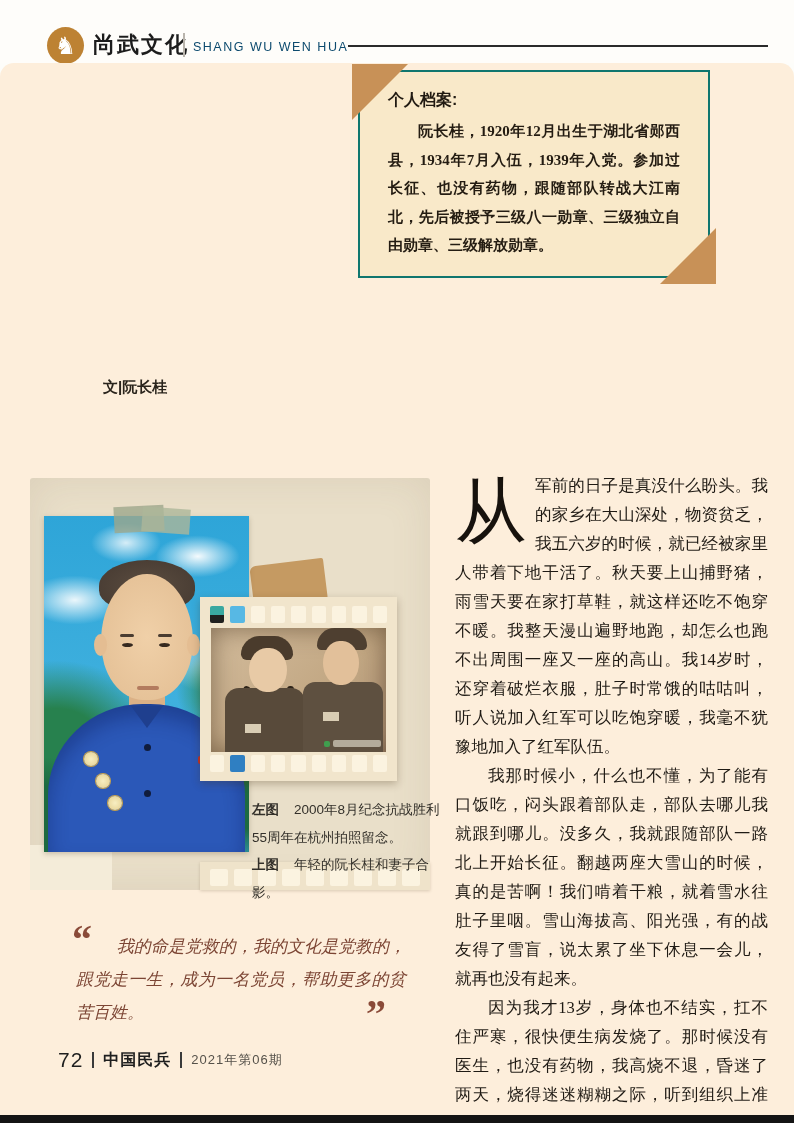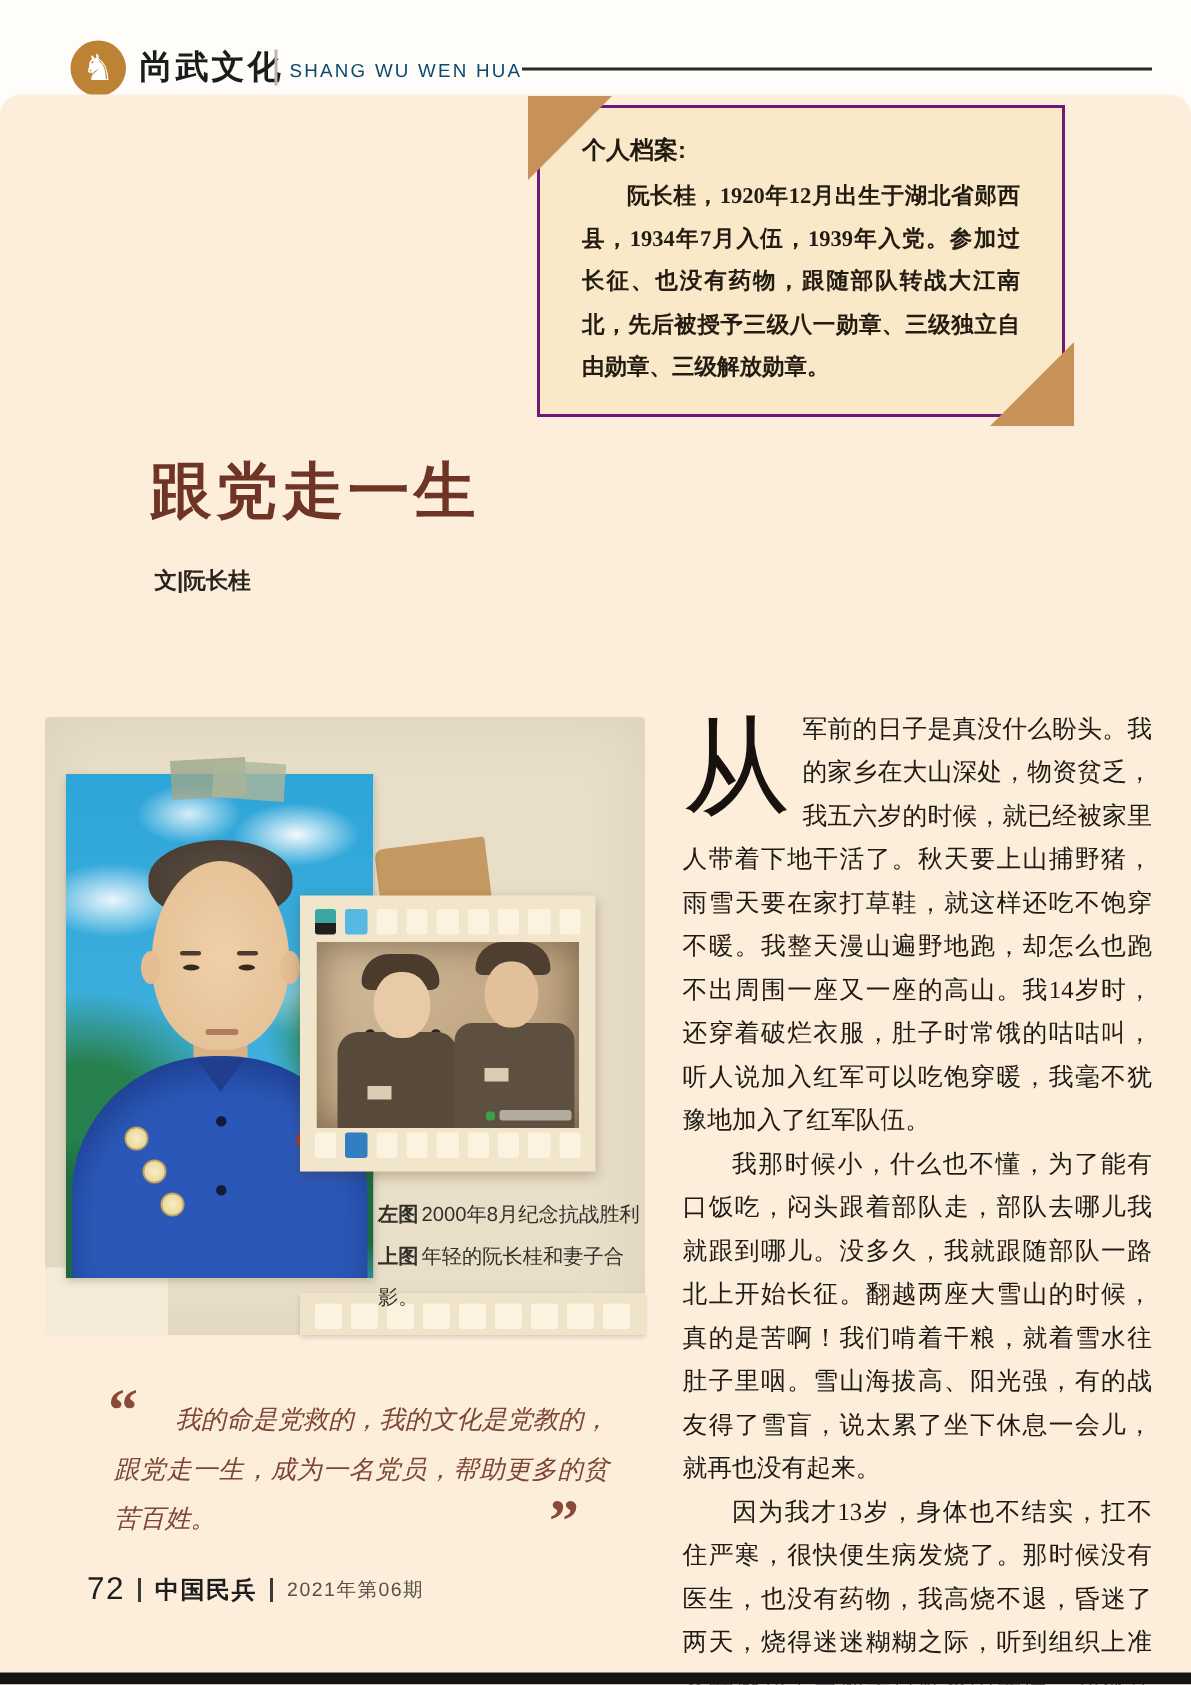--- a/index.html
+++ b/index.html
@@ -13,21 +13,21 @@
   .brand-title{position:absolute;left:93px;top:30px;font-size:22px;font-weight:bold;color:#1c1c1c;letter-spacing:2px;}
   .brand-divider{position:absolute;left:183px;top:33px;width:2px;height:24px;background:#b9b4ac;}
   .brand-subtitle{position:absolute;left:193px;top:40px;font-size:12.5px;color:#0c4a6e;letter-spacing:1.5px;}
   .header-rule{position:absolute;left:348px;top:45px;width:420px;height:2px;background:#2a2a2a;}
 
   
   #sheet{position:absolute;left:0;top:63px;width:794px;height:1052px;background:#fdeedb;border-radius:14px 14px 0 0;}
 
   
   #profileBox{position:absolute;left:358px;top:70px;width:352px;min-height:148px;background:#f9e9c9;
-    border:2px solid #701a75;box-sizing:border-box;padding:18px 28px 16px 28px;}
+    border:2px solid #0f766e;box-sizing:border-box;padding:18px 28px 16px 28px;}
   .corner{position:absolute;width:0;height:0;}
   .corner-sq{position:absolute;background:#a05a22;}
   .sq-tl{left:-8px;top:-8px;width:26px;height:26px;}
   .sq-br{right:-8px;bottom:-8px;width:26px;height:26px;}
   .tri-tl{left:-8px;top:-8px;border-top:56px solid #c89157;border-right:56px solid transparent;}
   .tri-br{right:-8px;bottom:-8px;border-bottom:56px solid #c89157;border-left:56px solid transparent;}
   .profile-title{font-size:16px;font-weight:bold;color:#211a12;margin-bottom:6px;font-family:"Liberation Sans","DejaVu Sans",sans-serif;}
   .profile-body{font-family:"Liberation Serif","DejaVu Serif",serif;font-weight:bold;font-size:15px;line-height:28.5px;
     color:#241c12;text-indent:2em;text-align:justify;}
 
@@ -104,21 +104,21 @@
   .m-badge{position:absolute;left:112px;top:84px;width:16px;height:9px;background:#d9cdb4;}
   .watermark{position:absolute;right:5px;bottom:5px;width:48px;height:7px;background:rgba(250,245,230,.55);border-radius:2px;}
   .watermark-dot{position:absolute;right:56px;bottom:5px;width:6px;height:6px;background:#3f9e4e;border-radius:2px;}
 
   .strip-partial{position:absolute;left:170px;top:384px;width:230px;height:28px;background:#efe3ca;z-index:2;
     box-shadow:0 1px 3px rgba(70,50,20,.2);}
   .strip-partial .holes{top:7px;}
 
   .captions{position:absolute;left:222px;top:318px;width:188px;z-index:6;
     font-size:13.5px;line-height:27.5px;color:#33302a;}
-  .cap-label{font-weight:bold;margin-right:2px;}
+  .cap-label{font-weight:bold;margin-right:15px;}
   .cap-label:empty{display:none;margin:0;}
 
   
   #pullQuote{position:absolute;left:66px;top:922px;width:352px;height:110px;
     font-family:"Liberation Serif","DejaVu Serif",serif;}
   .q-open,.q-close{position:absolute;font-size:40px;font-weight:bold;color:#8a4a38;line-height:1;}
   .q-open{left:6px;top:-2px;}
   .q-close{left:300px;top:72px;}
   .q-text{position:absolute;left:10px;top:8px;width:330px;font-size:17px;line-height:33px;color:#7c4534;
     font-style:italic;text-indent:2.4em;text-align:justify;}
@@ -159,21 +159,20 @@
 
   <div id="profileBox">
     <div class="corner-sq sq-tl"></div>
     <div class="corner tri-tl"></div>
     <div class="corner-sq sq-br"></div>
     <div class="corner tri-br"></div>
     <div class="profile-title">个人档案:</div>
     <div class="profile-body">阮长桂，1920年12月出生于湖北省郧西县，1934年7月入伍，1939年入党。参加过长征、也没有药物，跟随部队转战大江南北，先后被授予三级八一勋章、三级独立自由勋章、三级解放勋章。</div>
   </div>
 
-  <div id="articleTitle">跟党走一生</div>
   <div id="byline">文|阮长桂</div>
 
   <div id="collage">
     <div class="paper"></div>
     <div class="paper-patch"></div>
 
     <div class="portrait">
       <div class="sky"></div>
       <div class="clouds"></div>
       <div class="foliage"></div>
@@ -253,20 +252,23 @@
         <div class="hole"></div>
         <div class="hole"></div>
       </div>
     </div>
 
     <div class="captions">
       <div>
         <span class="cap-label">左图</span><span>2000年8月纪念抗战胜利</span>
       </div>
       <div>
+        <span>55周年在杭州拍照留念。</span>
+      </div>
+      <div>
         <span class="cap-label">上图</span><span>年轻的阮长桂和妻子合影。</span>
       </div>
     </div>
   </div>
 
   <div id="pullQuote">
     <div class="q-open">“</div>
     <div class="q-text">我的命是党救的，我的文化是党教的，跟党走一生，成为一名党员，帮助更多的贫苦百姓。</div>
     <div class="q-close">”</div>
   </div>

